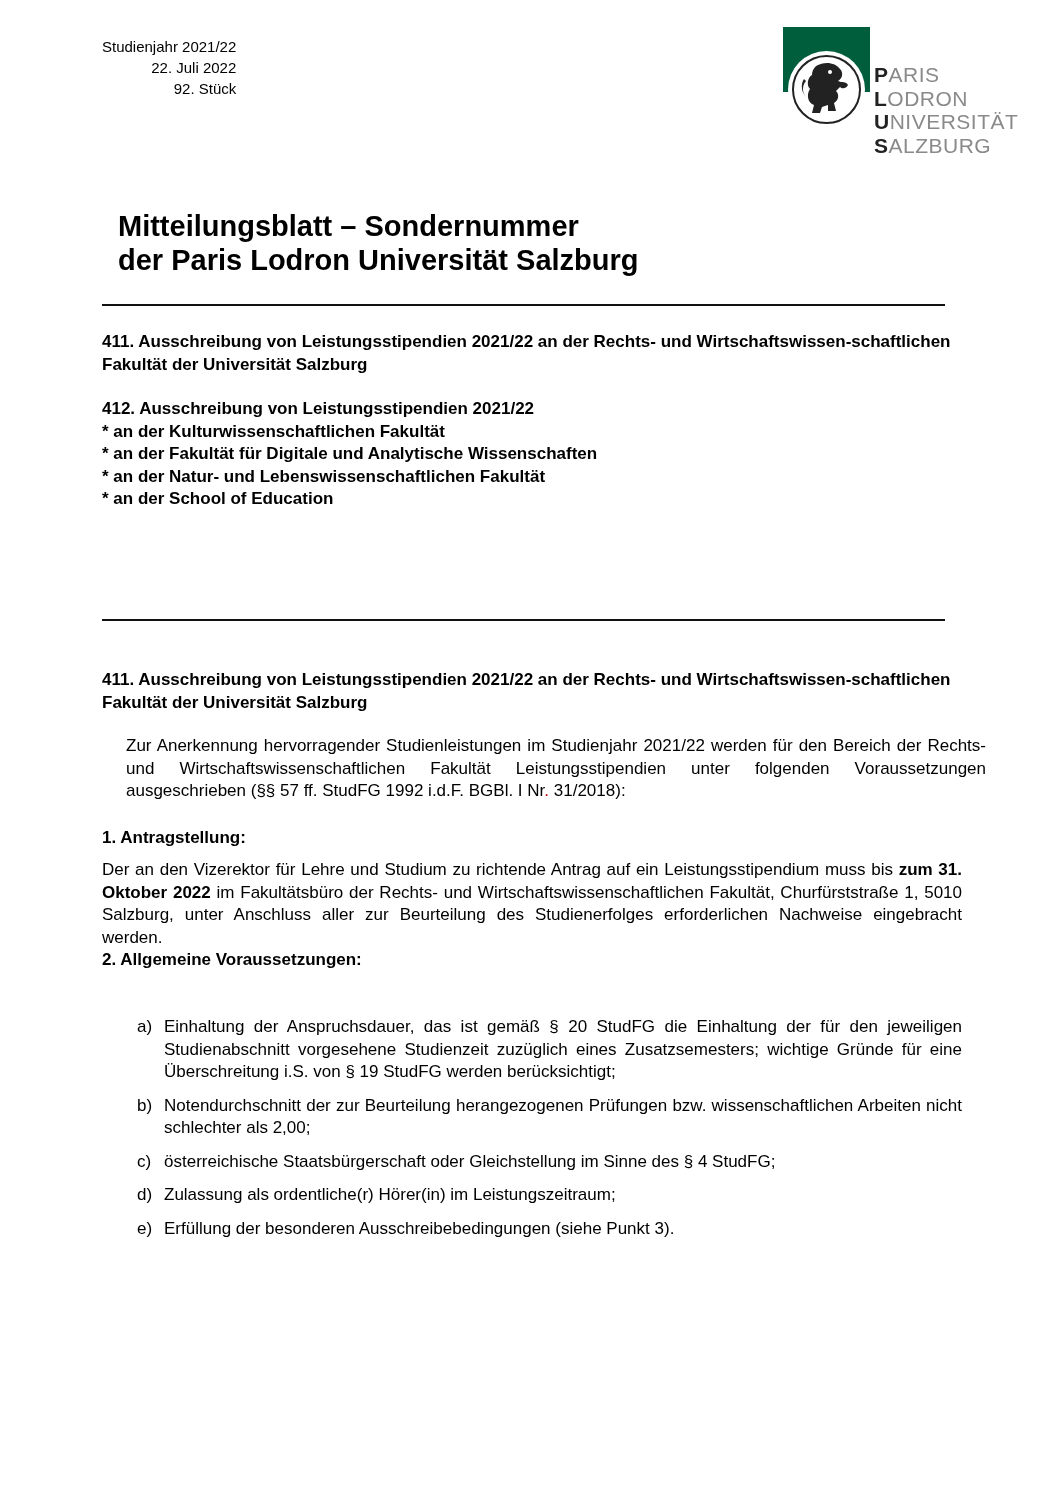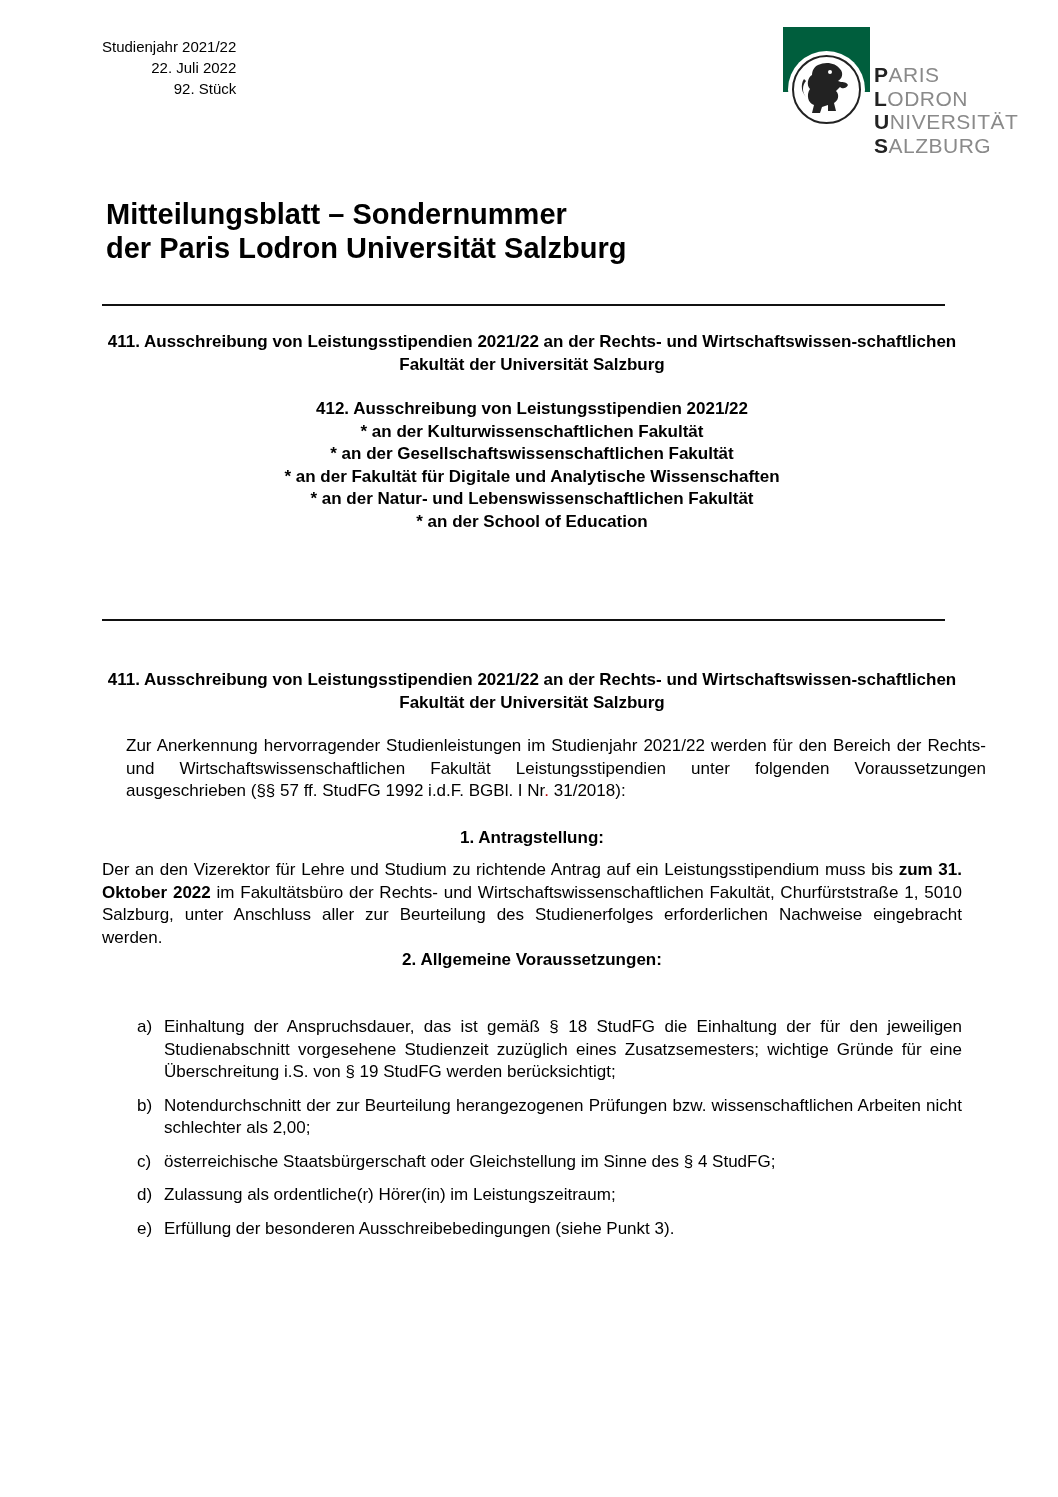--- a/index.html
+++ b/index.html
@@ -20,28 +20,28 @@
   .logo .seal-inner {
     position: absolute; left: 4px; top: 4px; width: 69px; height: 69px; border-radius: 50%;
     border: 2px solid #222; box-sizing: border-box; background: #fff;
   }
   .logo .seal svg { position: absolute; left: 10px; top: 8px; }
   .logo .words { position: absolute; left: 91px; top: 0; font-size: 21px; line-height: 23.5px; letter-spacing: 0.5px; color: #8a8a8a; margin-top: 36px; }
   .logo .words b { color: #222; font-weight: bold; }
   .logo .words div { white-space: nowrap; }
 
   h1.title {
-    position: absolute; left: 102px; top: 193px; margin: 4px;
+    position: absolute; left: 102px; top: 193px; margin: 16px;
     font-size: 29px; line-height: 34px; font-weight: bold; white-space: nowrap;
   }
   .rule { position: absolute; left: 102px; width: 843px; height: 2px; background: #111; }
   .rule1 { top: 304px; }
   .rule2 { top: 619px; }
 
-  .block { position: absolute; left: 102px; width: 860px; font-size: 17px; line-height: 22.5px; text-align: center; }
+  .block { position: absolute; left: 102px; width: 860px; font-size: 17px; line-height: 22.5px; }
   .bold { font-weight: bold; }
   .toc411 { top: 331px; }
   .toc412 { top: 398px; }
   .toc412 div { white-space: nowrap; }
 
   .sec411 { top: 669px; }
   .para1 { top: 735px; text-align: justify; margin-left: 24px; }
   .h1a { top: 827px; }
   .para2 { top: 859px; text-align: justify; }
   .h2a { top: 949px; }
@@ -85,42 +85,41 @@
   <div>der Paris Lodron Universität Salzburg</div>
 </h1>
 
 <div class="rule rule1"></div>
 
 <div class="block bold toc411">411. Ausschreibung von Leistungsstipendien 2021/22 an der Rechts- und Wirtschaftswissen-schaftlichen Fakultät der Universität Salzburg</div>
 
 <div class="block bold toc412">
   <div>412. Ausschreibung von Leistungsstipendien 2021/22</div>
   <div>* an der Kulturwissenschaftlichen Fakultät</div>
-  <div>* an der Gesellschaftswissenschaftlichen Fakultät</div>
   <div>* an der Fakultät für Digitale und Analytische Wissenschaften</div>
   <div>* an der Natur- und Lebenswissenschaftlichen Fakultät</div>
   <div>* an der School of Education</div>
 </div>
 
 <div class="rule rule2"></div>
 
 <div class="block bold sec411">411. Ausschreibung von Leistungsstipendien 2021/22 an der Rechts- und Wirtschaftswissen-schaftlichen Fakultät der Universität Salzburg</div>
 
 <div class="block para1"><span>Zur Anerkennung hervorragender Studienleistungen im Studienjahr 2021/22 werden für den Bereich der Rechts- und Wirtschaftswissenschaftlichen Fakultät Leistungsstipendien unter folgenden Voraussetzungen ausgeschrieben (§§ 57 ff. StudFG 1992 i.d.F. BGBl. I Nr</span><span class="red">.</span><span> 31/2018):</span></div>
 
 <div class="block bold h1a">1. Antragstellung:</div>
 
 <div class="block para2"><span>Der an den Vizerektor für Lehre und Studium zu richtende Antrag auf ein Leistungsstipendium muss bis </span><b>zum 31. Oktober 2022</b><span> im Fakultätsbüro der Rechts- und Wirtschaftswissenschaftlichen Fakultät, Churfürststraße 1, 5010 Salzburg, unter Anschluss aller zur Beurteilung des Studienerfolges erforderlichen Nachweise eingebracht werden.</span></div>
 
 <div class="block bold h2a">2. Allgemeine Voraussetzungen:</div>
 
 <div class="list">
   <div class="li">
     <span class="mark">a)</span>
-    <span class="txt">Einhaltung der Anspruchsdauer, das ist gemäß § 18 StudFG die Einhaltung der für den jeweiligen Studienabschnitt vorgesehene Studienzeit zuzüglich eines Zusatzsemesters; wichtige Gründe für eine Überschreitung i.S. von § 19 StudFG werden berücksichtigt;</span>
+    <span class="txt">Einhaltung der Anspruchsdauer, das ist gemäß § 20 StudFG die Einhaltung der für den jeweiligen Studienabschnitt vorgesehene Studienzeit zuzüglich eines Zusatzsemesters; wichtige Gründe für eine Überschreitung i.S. von § 19 StudFG werden berücksichtigt;</span>
   </div>
   <div class="li">
     <span class="mark">b)</span>
     <span class="txt">Notendurchschnitt der zur Beurteilung herangezogenen Prüfungen bzw. wissenschaftlichen Arbeiten nicht schlechter als 2,00;</span>
   </div>
   <div class="li">
     <span class="mark">c)</span>
     <span class="txt">österreichische Staatsbürgerschaft oder Gleichstellung im Sinne des § 4 StudFG;</span>
   </div>
   <div class="li">

